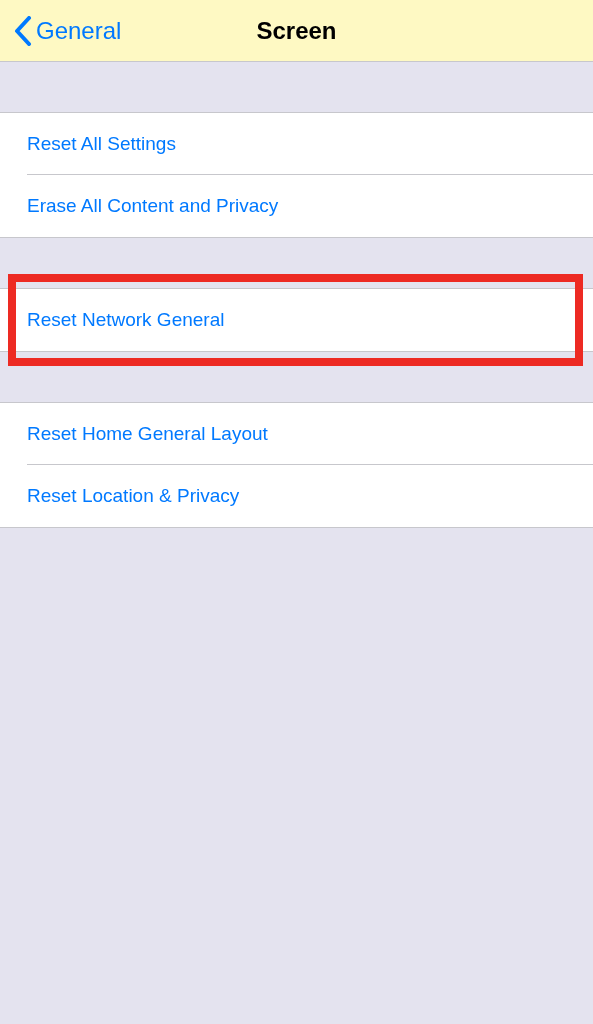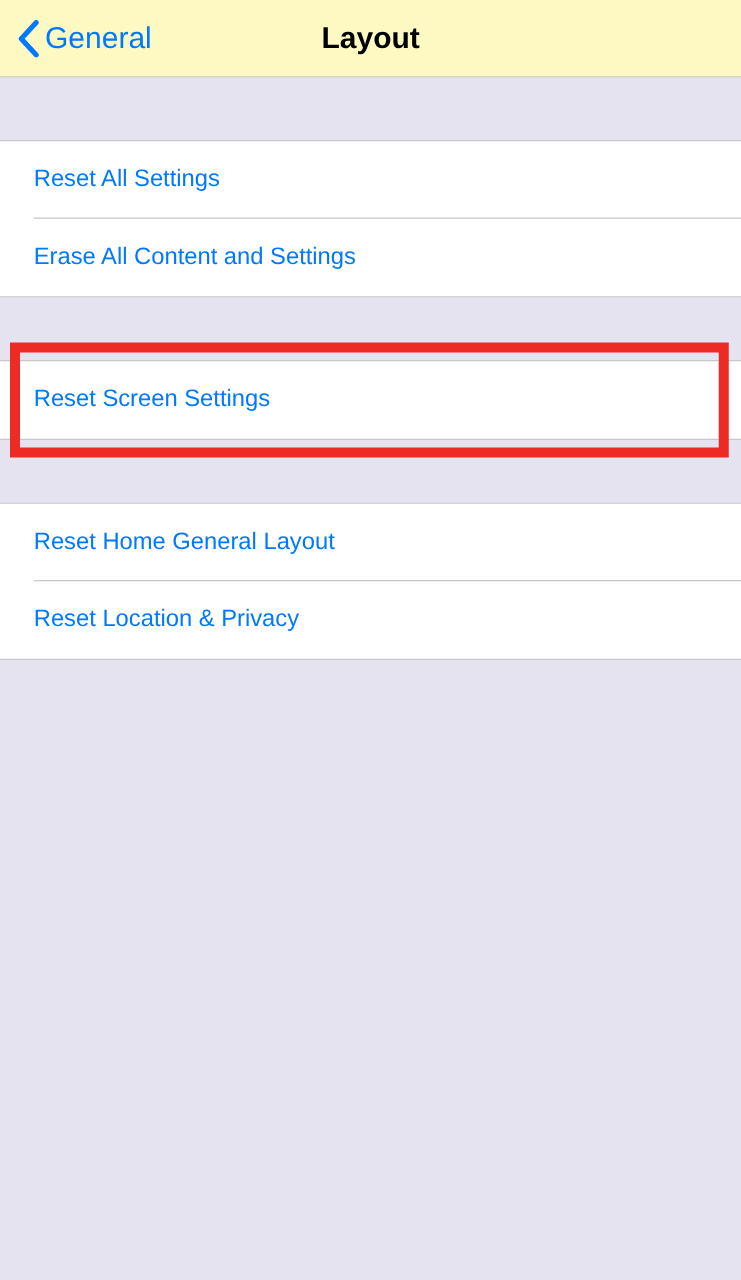--- a/index.html
+++ b/index.html
@@ -102,41 +102,41 @@
 
 <div class="nav-bar">
   <div class="back-container">
     <span class="back-chevron">
       <svg width="18" height="30" viewBox="0 0 18 30">
         <polyline points="15,2 3,15 15,28" fill="none" stroke="#0079ff" stroke-width="4" stroke-linecap="round" stroke-linejoin="round"></polyline>
       </svg>
     </span>
     <span class="back-label">General</span>
   </div>
-  <div class="nav-title">Layout</div>
+  <div class="nav-title">Screen</div>
 </div>
 
 <div class="group-gap-first"></div>
 
 <div class="group">
   <div class="row">
     <span class="row-label">Reset All Settings</span>
     <div class="sep"></div>
   </div>
   <div class="row">
-    <span class="row-label">Erase All Content and Settings</span>
+    <span class="row-label">Erase All Content and Privacy</span>
   </div>
 </div>
 
 <div class="group-gap"></div>
 
 <div class="highlight-wrap">
   <div class="group">
     <div class="row">
-      <span class="row-label">Reset Screen Settings</span>
+      <span class="row-label">Reset Network General</span>
     </div>
   </div>
   <div class="highlight-border"></div>
 </div>
 
 <div class="group-gap"></div>
 
 <div class="group">
   <div class="row">
     <span class="row-label">Reset Home General Layout</span>

